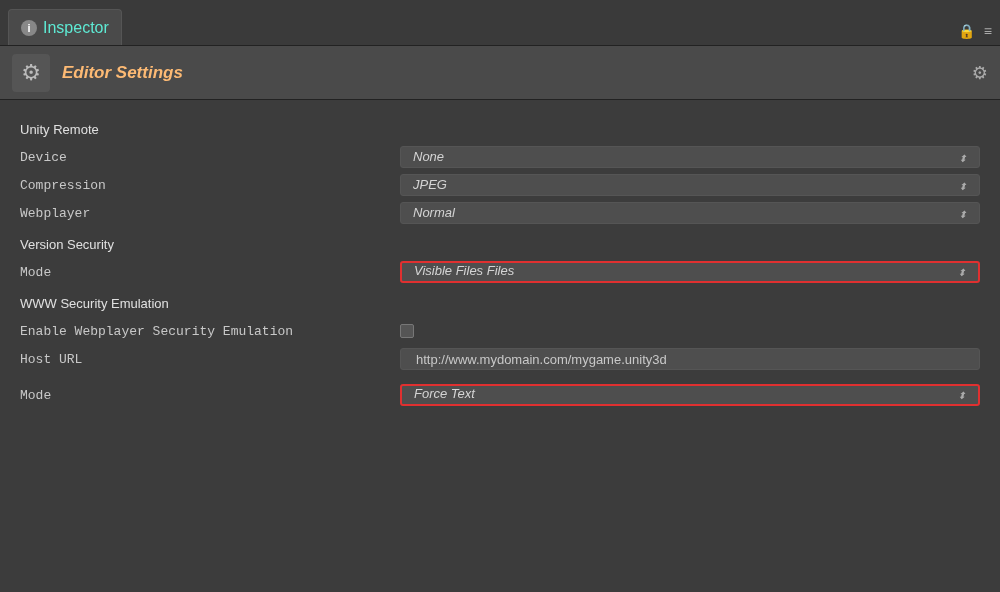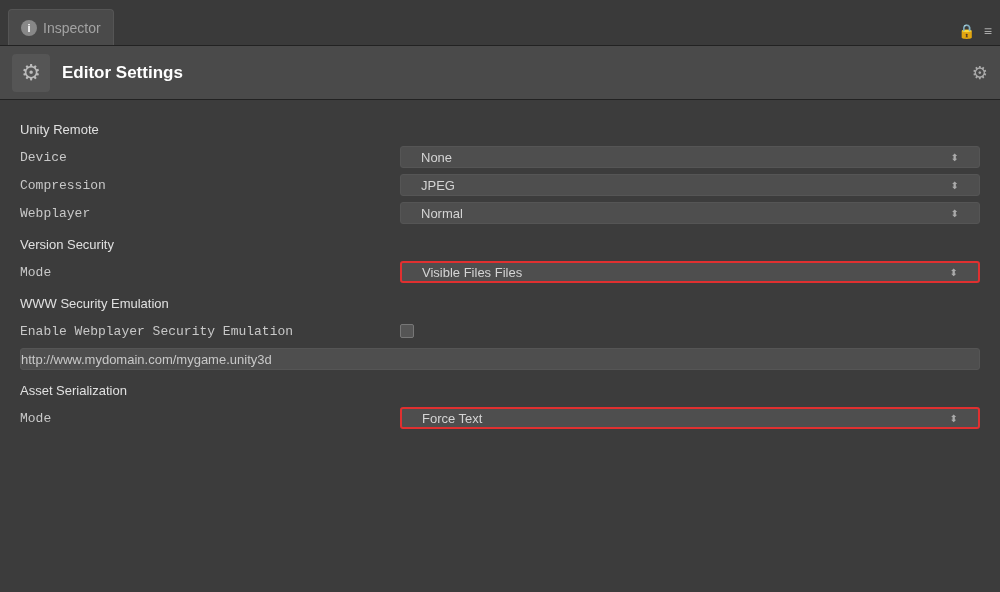--- a/index.html
+++ b/index.html
@@ -40,22 +40,22 @@
       background: #888;
       display: flex;
       align-items: center;
       justify-content: center;
       font-size: 11px;
       font-weight: bold;
       color: #fff;
       flex-shrink: 0;
     }
     .tab-label {
-      color: #a3a3a3;
-      font-size: 14px;
+      color: #5eead4;
+      font-size: 16px;
     }
     .tab-actions {
       margin-left: auto;
       display: flex;
       align-items: center;
       gap: 8px;
       padding-bottom: 6px;
     }
     .lock-icon, .menu-icon {
       color: #aaa;
@@ -79,21 +79,22 @@
       background: #555;
       display: flex;
       align-items: center;
       justify-content: center;
       margin-right: 12px;
       flex-shrink: 0;
     }
     .header-title {
       font-size: 17px;
       font-weight: 600;
-      color: #ffffff;
+      color: #fdba74;
+      font-style: italic;
     }
     .settings-gear {
       margin-left: auto;
       color: #aaa;
       font-size: 18px;
       cursor: pointer;
     }
 
     
     .content {
@@ -128,28 +129,29 @@
     .field-control {
       flex: 1;
     }
 
     
     .dropdown {
       width: 100%;
       background: #4e4e4e;
       border: 1px solid #555;
       border-radius: 3px;
-      padding: 3px 20px;
+      padding: 3px 12px;
       color: #d4d4d4;
       font-size: 13px;
       display: flex;
-      align-items: center;
+      align-items: flex-end;
       justify-content: space-between;
       cursor: pointer;
       height: 22px;
+      font-style: italic;
     }
     .dropdown-arrow {
       font-size: 10px;
       color: #aaa;
     }
 
     
     .dropdown-highlighted {
       border: 2px solid #e03030;
       background: #4e4e4e;
@@ -168,21 +170,21 @@
       border-radius: 2px;
       flex-shrink: 0;
     }
 
     
     .text-input {
       width: 100%;
       background: #4e4e4e;
       border: 1px solid #555;
       border-radius: 3px;
-      padding: 3px 0;
+      padding: 3px 15px;
       color: #c8c8c8;
       font-size: 13px;
       height: 22px;
     }
 
     .section-divider {
       margin: 12px 0 8px 0;
     }
   </style>
 </head>
@@ -262,30 +264,30 @@
   <div class="section-title">WWW Security Emulation</div>
 
   <div class="field-row">
     <span class="field-label">Enable Webplayer Security Emulation</span>
     <div class="field-control checkbox-wrap">
       <div class="checkbox"></div>
     </div>
   </div>
 
   <div class="field-row">
+    <span class="field-label">Host URL</span>
     <div class="field-control">
       <div class="text-input">
         <span>http://www.mydomain.com/mygame.unity3d</span>
       </div>
     </div>
   </div>
 
   <div class="section-divider"></div>
 
-  <div class="section-title">Asset Serialization</div>
 
   <div class="field-row">
     <span class="field-label">Mode</span>
     <div class="field-control">
       <div class="dropdown dropdown-highlighted">
         <span>Force Text</span>
         <span class="dropdown-arrow">⬍</span>
       </div>
     </div>
   </div>

